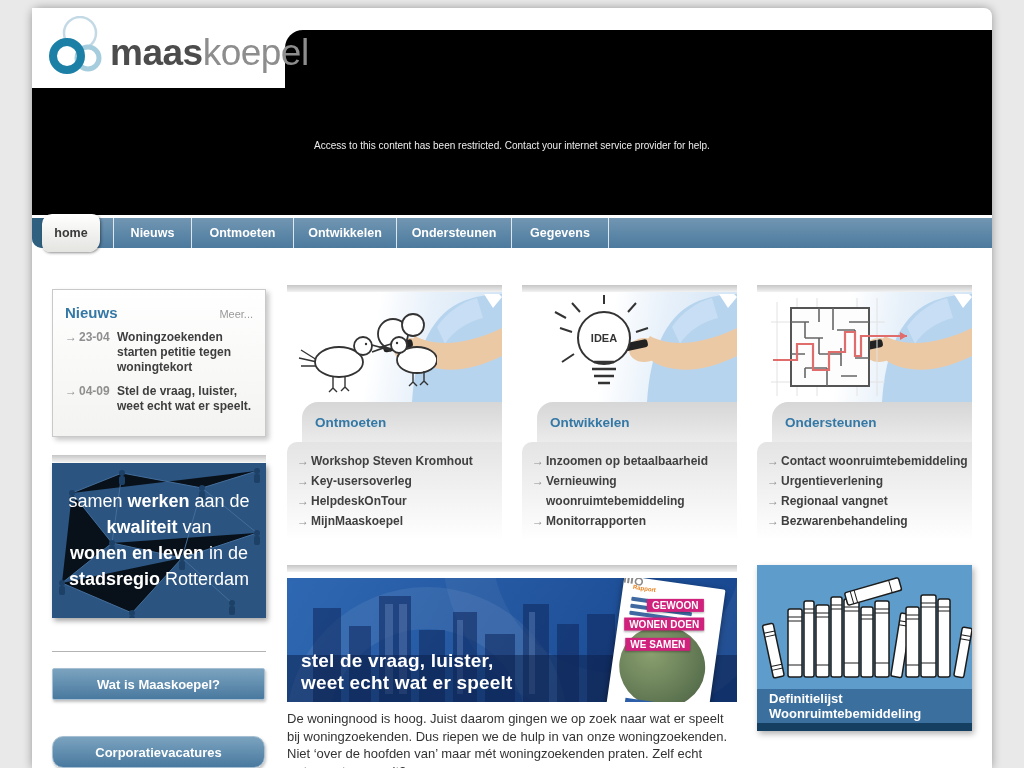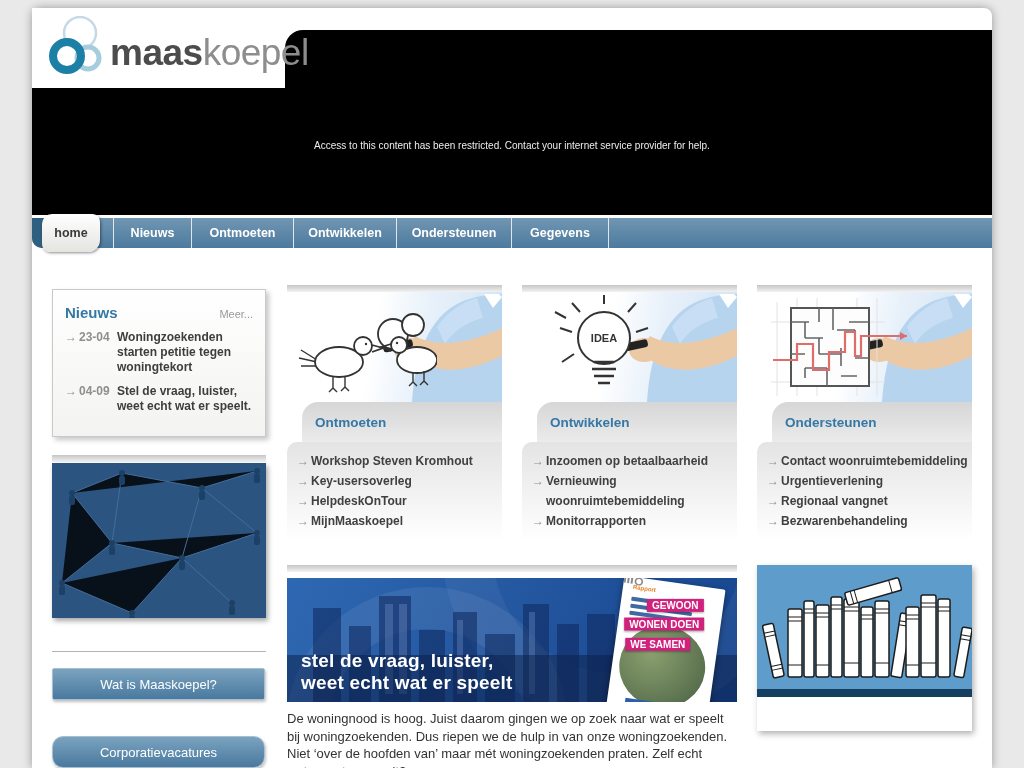--- a/index.html
+++ b/index.html
@@ -47,21 +47,21 @@
   .news-date{flex:0 0 38px;color:#8f8f8f;font-weight:bold;}
   .news-text{color:#3e3e3e;font-weight:bold;}
 
   .strip-sb{left:20px;top:447px;width:214px;}
   .mission{left:20px;top:455px;width:214px;height:155px;background:#2b5480;box-shadow:2px 3px 5px rgba(0,0,0,.35);overflow:hidden;cursor:pointer;}
   .mission svg{position:absolute;left:0;top:0;}
   .mission-text{position:relative;padding-top:25px;text-align:center;color:#fff;font-size:18px;line-height:26px;}
   .mission-text b{font-weight:bold;}
   .sb-divider{left:20px;top:643px;width:214px;height:1px;background:#b3b3b3;}
   .sb-btn{left:20px;width:213px;height:32px;background:linear-gradient(#7ba3bf,#49799f);border:1px solid #a6bfd2;
-          color:#fff;font-size:13px;font-weight:normal;text-align:center;line-height:32px;border-radius:2px;
+          color:#fff;font-size:13px;font-weight:bold;text-align:center;line-height:32px;border-radius:2px;
           box-shadow:1px 2px 3px rgba(0,0,0,.25);box-sizing:border-box;cursor:pointer;}
   .btn1{top:660px;} .btn2{top:728px;border-radius:11px;}
 
   
   .col{position:absolute;top:277px;width:215px;}
   .c1{left:255px}.c2{left:490px}.c3{left:725px}
   .cimg{position:relative;height:110px;overflow:hidden;cursor:pointer;
         background:linear-gradient(100deg,#ffffff 40%,#e8f1fa 62%,#cfe2f4 100%);}
   .cimg svg{position:absolute;}
   .ctitle{margin-left:15px;width:200px;height:40px;background:linear-gradient(#d6d6d6,#ebebeb);
@@ -190,20 +190,26 @@
           <g transform="translate(80,150)">
               <circle r="3"></circle>
               <rect x="-3" y="3" width="6" height="9" rx="2"></rect>
             </g>
           <g transform="translate(180,140)">
               <circle r="3"></circle>
               <rect x="-3" y="3" width="6" height="9" rx="2"></rect>
             </g>
         </g>
       </svg>
+      <div class="mission-text">
+        <div><span>samen </span><b>werken</b><span> aan de</span></div>
+        <div><b>kwaliteit</b><span> van</span></div>
+        <div><b>wonen en leven</b><span> in de</span></div>
+        <div><b>stadsregio</b><span> Rotterdam</span></div>
+      </div>
     </div>
 
     <div class="abs sb-divider"></div>
     <div class="abs sb-btn btn1">Wat is Maaskoepel?</div>
     <div class="abs sb-btn btn2">Corporatievacatures</div>
 
     <div class="col c1">
       <div class="gstrip"></div>
       <div class="cimg">
         <svg width="215" height="110" viewBox="0 0 215 110">
@@ -420,17 +426,21 @@
           <g transform="rotate(10 202 110)">
               <rect x="197" y="62" width="10" height="50" rx="2"></rect>
               <path d="M197,70 h10 M197,74 h10" stroke-width="1"></path>
             </g>
           <g transform="rotate(-16 116 26)">
               <rect x="88" y="20" width="56" height="13" rx="2"></rect>
               <path d="M94,20 v13 M98,20 v13 M134,20 v13" stroke-width="1"></path>
             </g>
         </svg>
       </div>
+      <div class="promo-label">
+        <span>Definitielijst</span>
+        <span>Woonruimtebemiddeling</span>
+      </div>
       <div class="promo-strip"></div>
     </div>
 
   </div>
 </div>
 
 </body></html>

